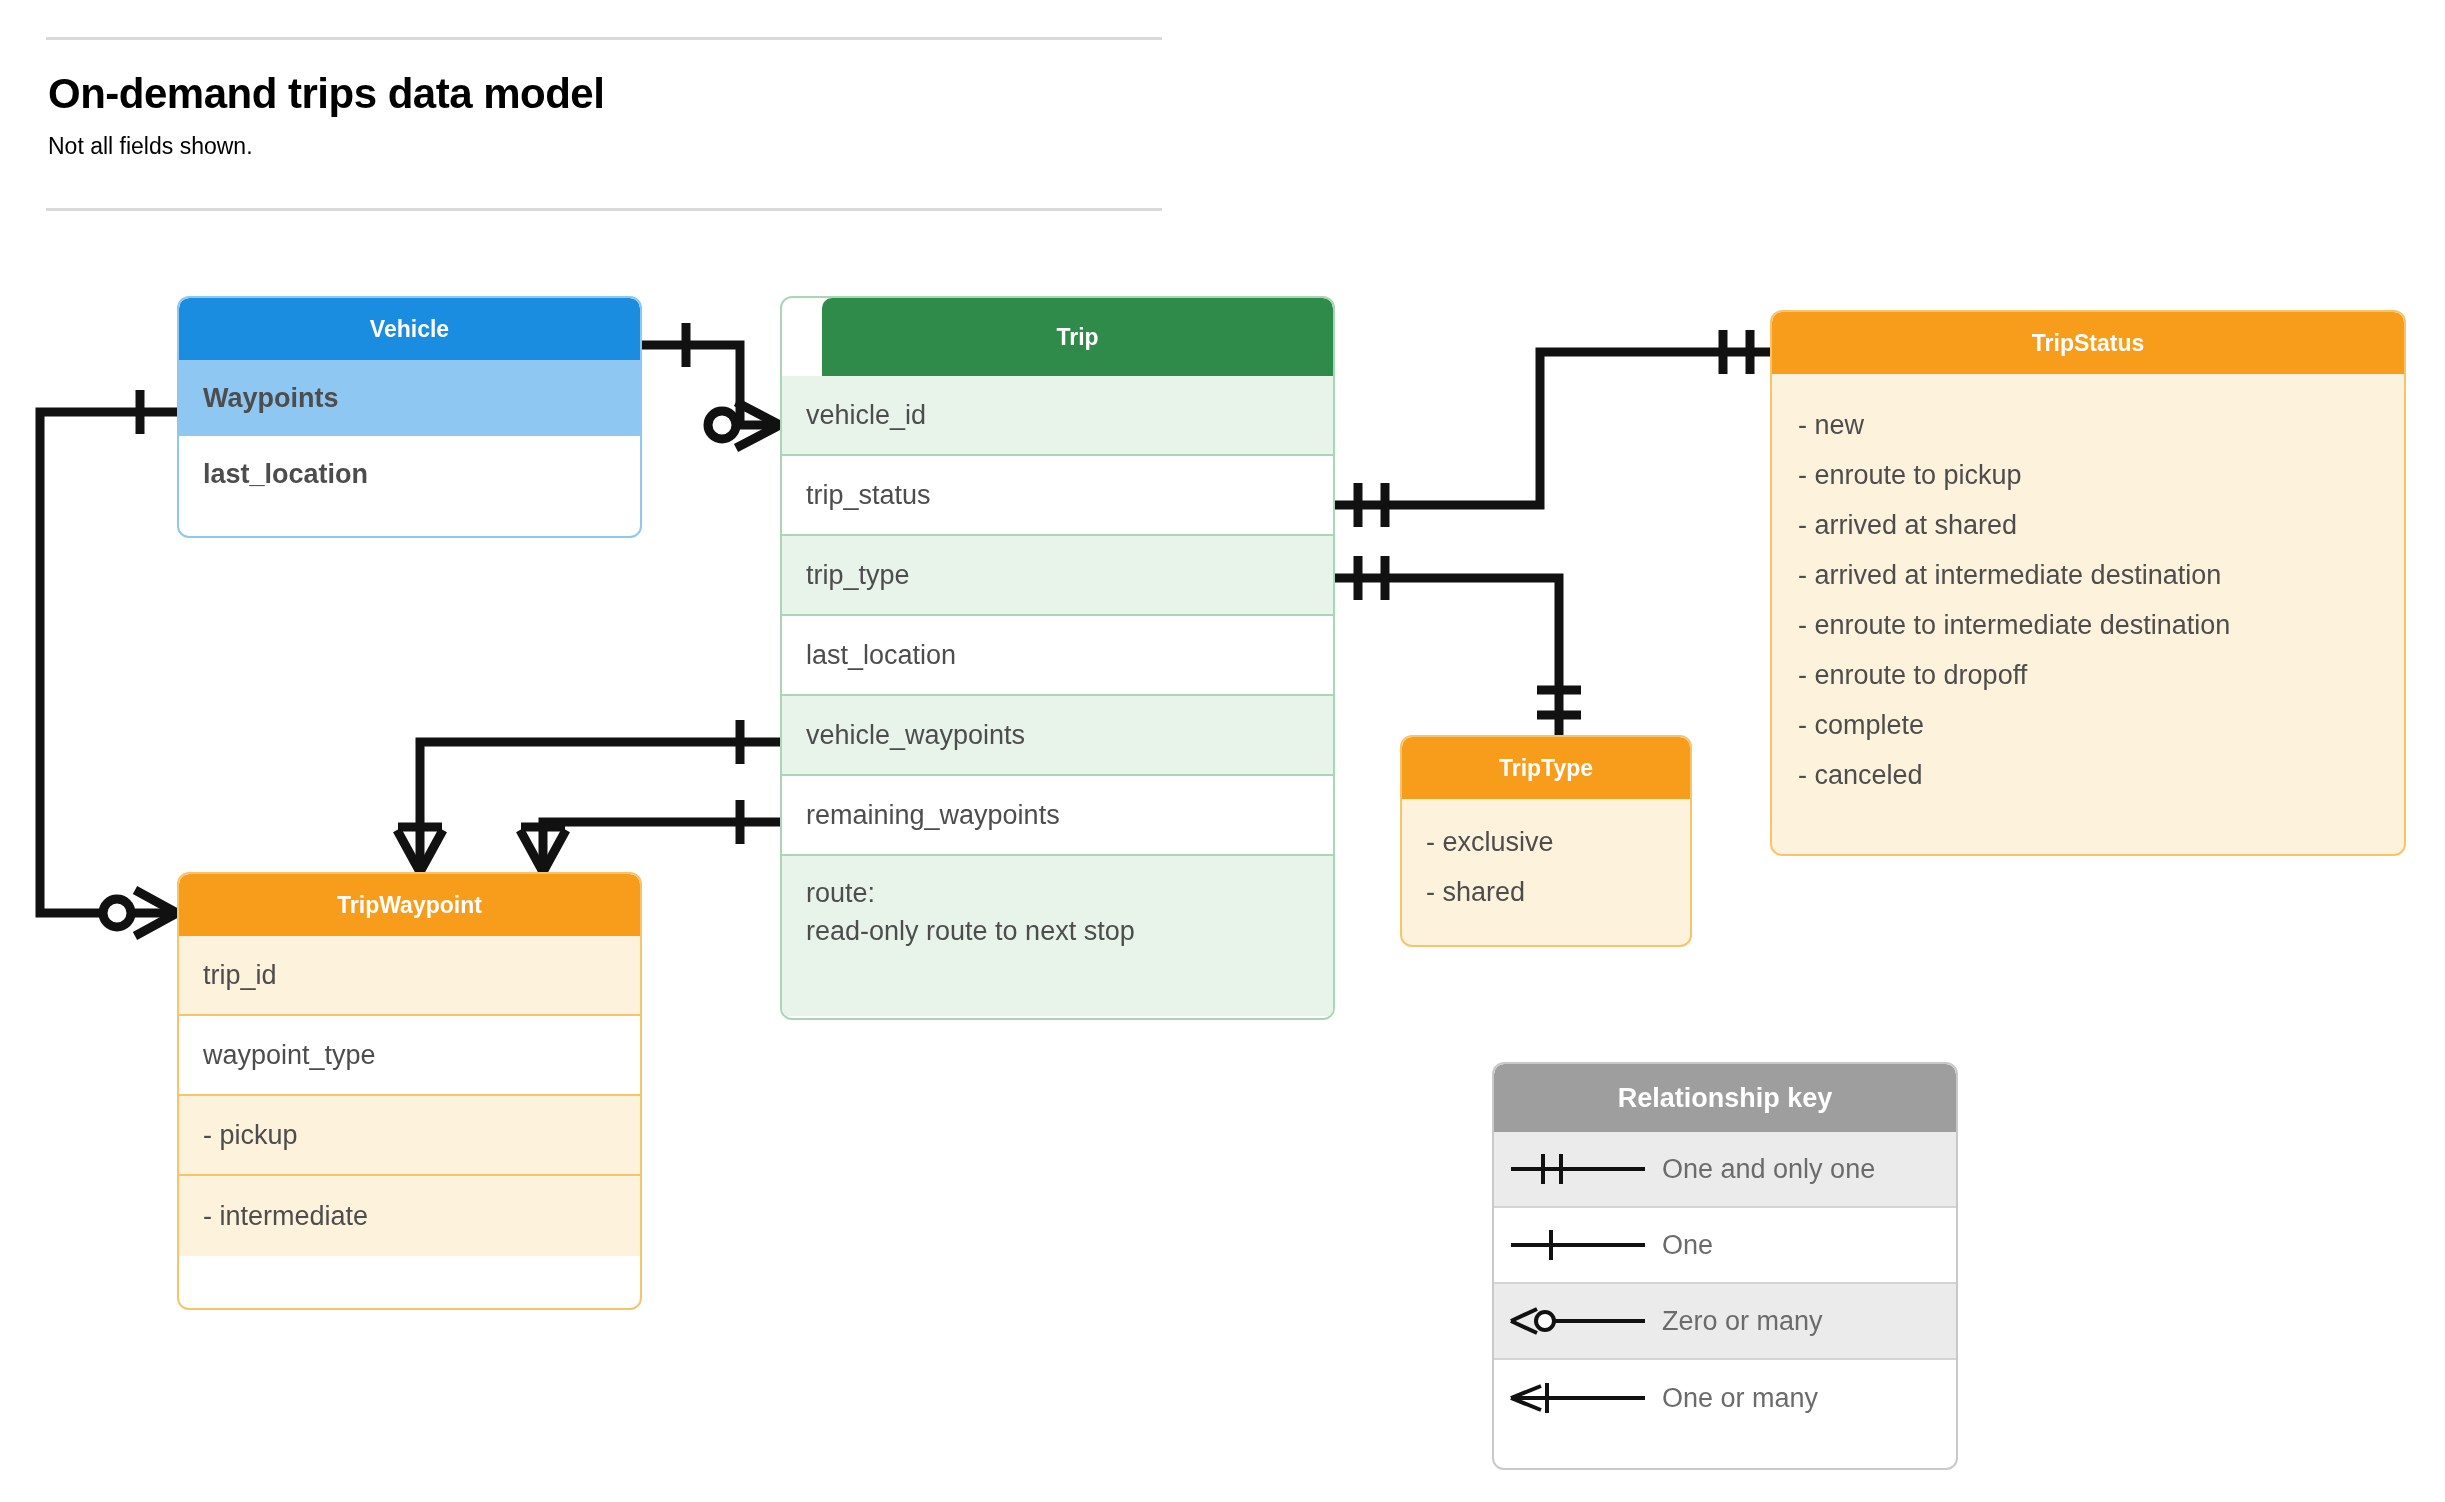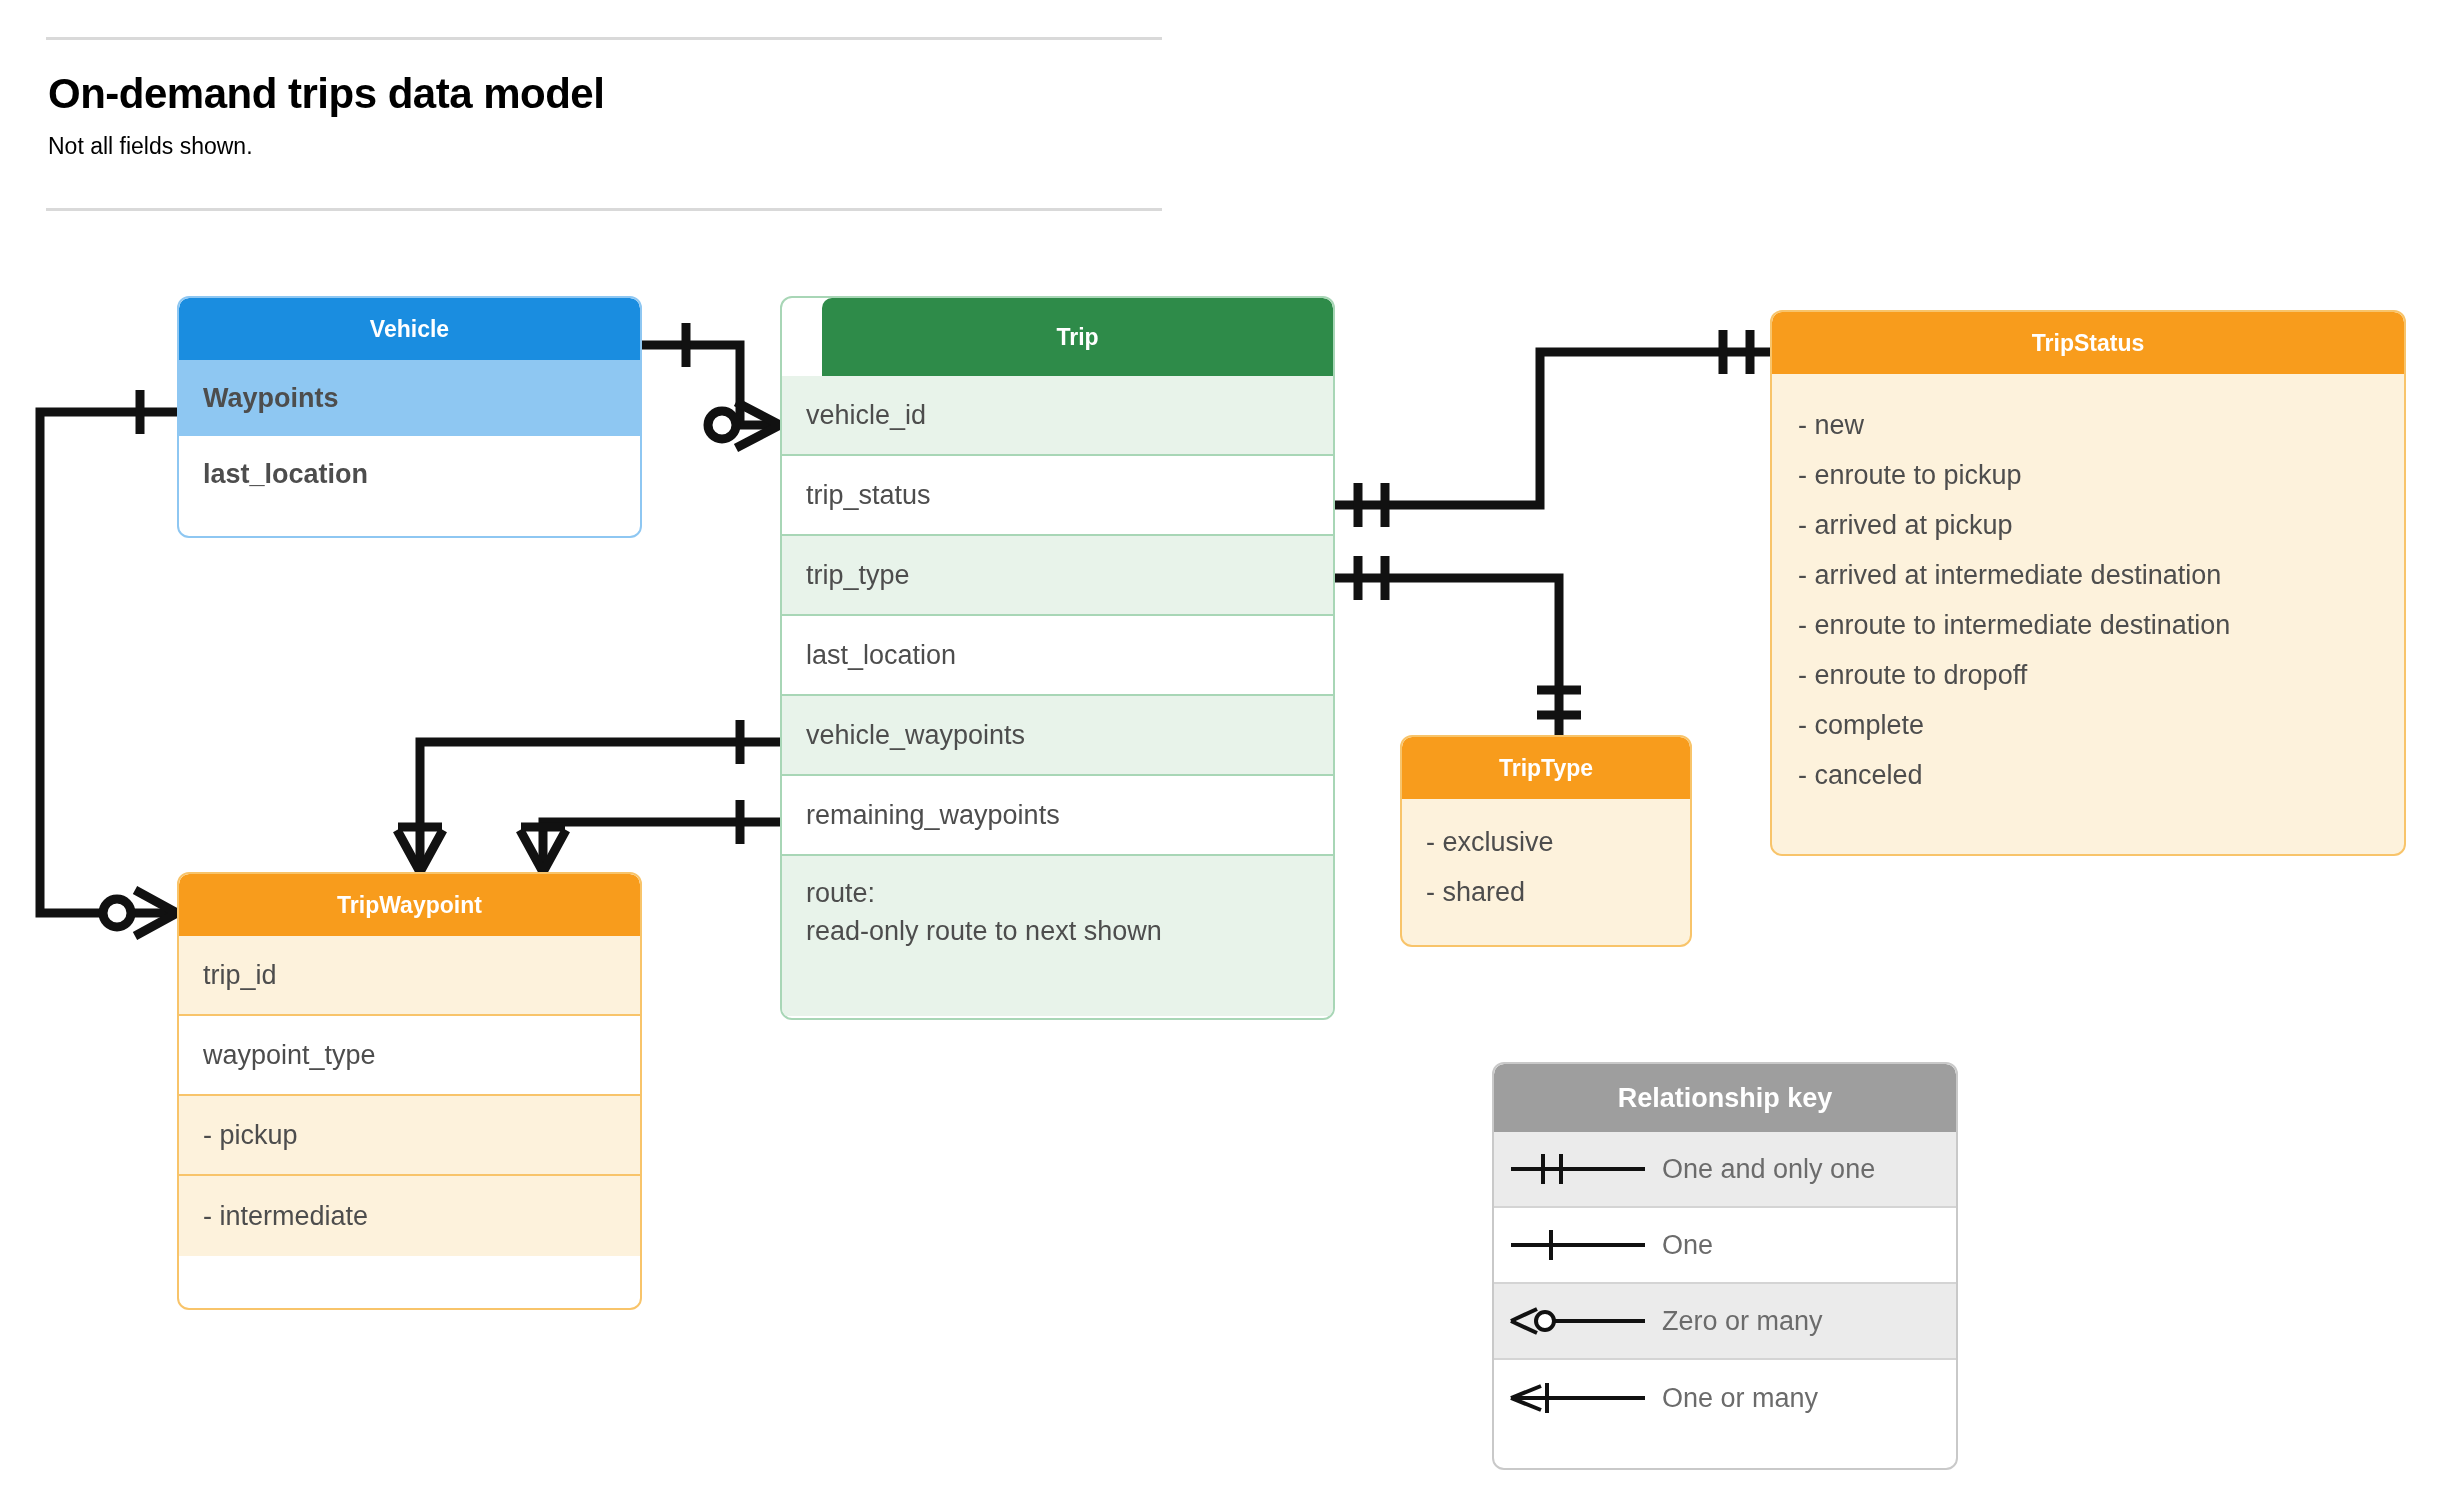--- a/index.html
+++ b/index.html
@@ -294,21 +294,21 @@
   <div class="entity" id="ent-trip">
     <div class="entity-head">Trip</div>
     <div class="row tint">vehicle_id</div>
     <div class="row">trip_status</div>
     <div class="row tint">trip_type</div>
     <div class="row">last_location</div>
     <div class="row tint">vehicle_waypoints</div>
     <div class="row">remaining_waypoints</div>
     <div class="row tint multiline">
       <div>route:</div>
-      <div>read-only route to next shown</div>
+      <div>read-only route to next stop</div>
     </div>
   </div>
 
   <div class="entity" id="ent-tripwaypoint">
     <div class="entity-head">TripWaypoint</div>
     <div class="row tint">trip_id</div>
     <div class="row">waypoint_type</div>
     <div class="row tint indent">-  pickup</div>
     <div class="row tint indent">-  intermediate</div>
   </div>
@@ -319,21 +319,21 @@
       <div class="list-item">- exclusive</div>
       <div class="list-item">- shared</div>
     </div>
   </div>
 
   <div class="entity" id="ent-tripstatus">
     <div class="entity-head">TripStatus</div>
     <div class="list">
       <div class="list-item">- new</div>
       <div class="list-item">- enroute to pickup</div>
-      <div class="list-item">- arrived at pickup</div>
+      <div class="list-item">- arrived at shared</div>
       <div class="list-item">- arrived at intermediate destination</div>
       <div class="list-item">- enroute to intermediate destination</div>
       <div class="list-item">- enroute to dropoff</div>
       <div class="list-item">- complete</div>
       <div class="list-item">- canceled</div>
     </div>
   </div>
 
   <div id="legend">
     <div class="legend-head">Relationship key</div>

